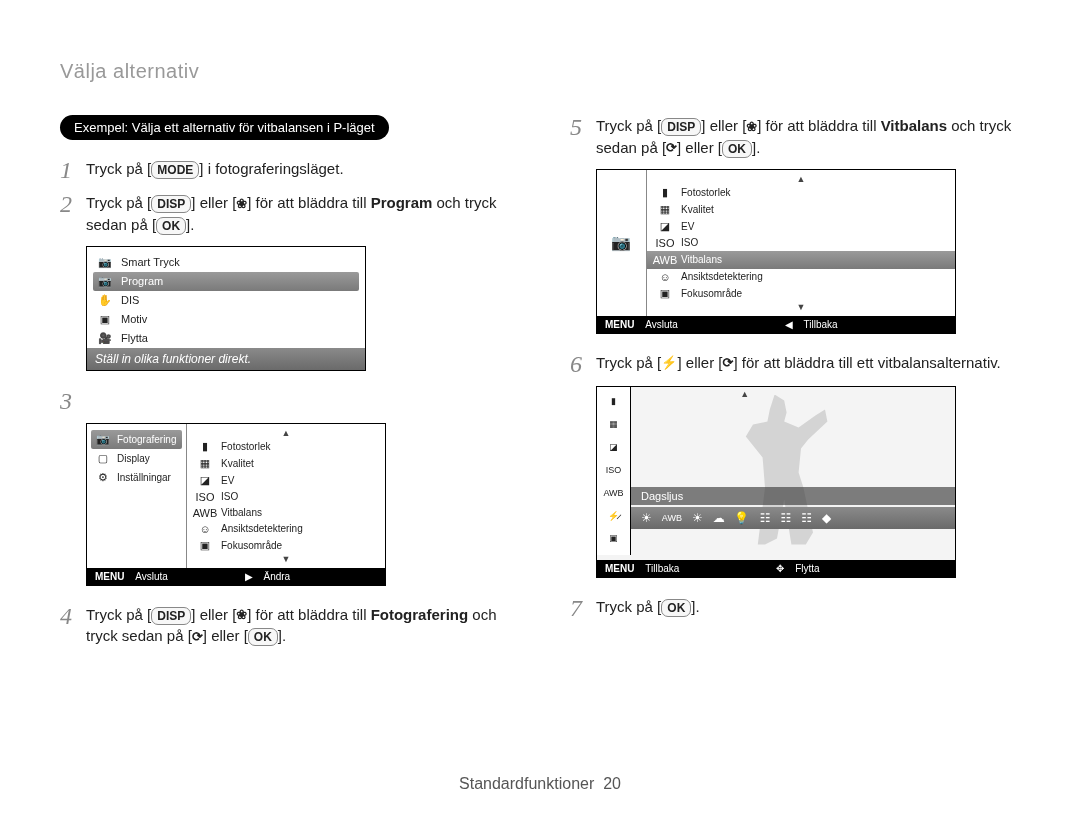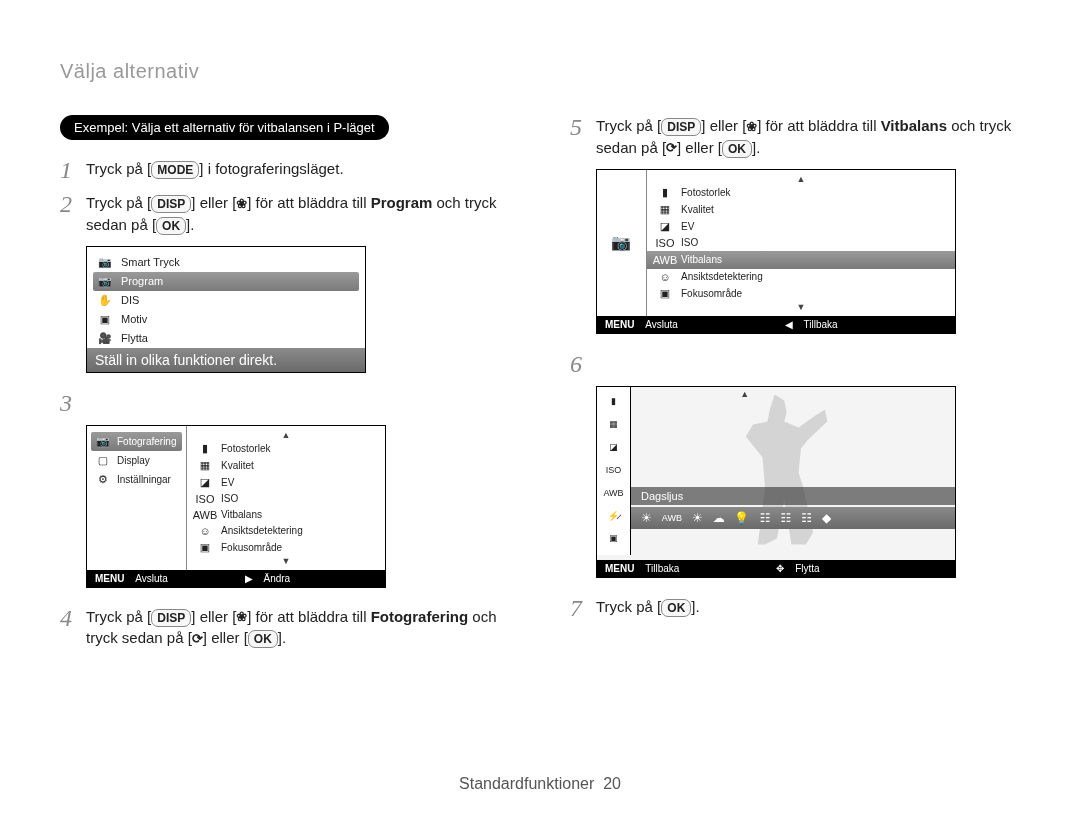--- a/index.html
+++ b/index.html
@@ -69,21 +69,21 @@
   }
   .ui-box-a { width: 280px; }
   .ui-box-b { width: 300px; }
   .ui-box-c { width: 360px; }
   .ui-box-d { width: 360px; }
 
   .mode-list { padding: 6px 0 0 0; }
   .mode-row { display: flex; align-items: center; gap: 8px; padding: 3px 10px; }
   .mode-row .icon { width: 16px; display:inline-flex; justify-content:center; }
   .mode-row.sel { background: linear-gradient(#9a9a9a,#7a7a7a); color: #fff; border-radius: 2px; margin: 0 6px; padding: 3px 4px; }
-  .hintbar { background: linear-gradient(#8a8a8a,#6a6a6a); color:#fff; font-size:14px; padding:4px 8px; }
+  .hintbar { background: linear-gradient(#8a8a8a,#6a6a6a); color:#fff; font-size:12px; padding:4px 8px;font-style:italic; }
   .botbar { background:#000; color:#fff; font-size:10px; display:flex; padding:3px 8px; gap:18px; }
   .botbar .half { flex:1; display:flex; align-items:center; gap:4px; }
 
   .menu2 { display:flex; }
   .menu2 .side { width:100px; padding:6px 4px; border-right:1px solid #888; }
   .menu2 .side .srow { display:flex; align-items:center; gap:6px; padding:3px 4px; font-size:10px; }
   .menu2 .side .srow.sel { background: linear-gradient(#9a9a9a,#7a7a7a); color:#fff; border-radius:2px; }
   .menu2 .opts { flex:1; padding:4px 0; }
   .opt-row { display:flex; align-items:center; gap:8px; padding:2px 10px; font-size:10px; }
   .opt-row.sel  { background: linear-gradient(#9a9a9a,#7a7a7a); color:#fff; padding:3px 10px; }
@@ -276,20 +276,23 @@
         </div>
       </div>
       <div class="botbar">
         <div class="half"><b>MENU</b>&nbsp;<span>Avsluta</span></div>
         <div class="half"><span>◀</span>&nbsp;<span>Tillbaka</span></div>
       </div>
     </div>
 
     <div class="step">
       <div class="step-num">6</div>
+      <div class="step-body">
+        <span>Tryck på [</span><span class="sym">⚡</span><span>] eller [</span><span class="sym">⟳</span><span>] för att bläddra till ett vitbalansalternativ.</span>
+      </div>
     </div>
 
     <div class="ui-box ui-box-d">
       <div class="wb-box">
         <div class="wb-left">
           <span class="mini">▮</span>
           <span class="mini">▦</span>
           <span class="mini">◪</span>
           <span class="mini">ISO</span>
           <span class="mini">AWB</span>

